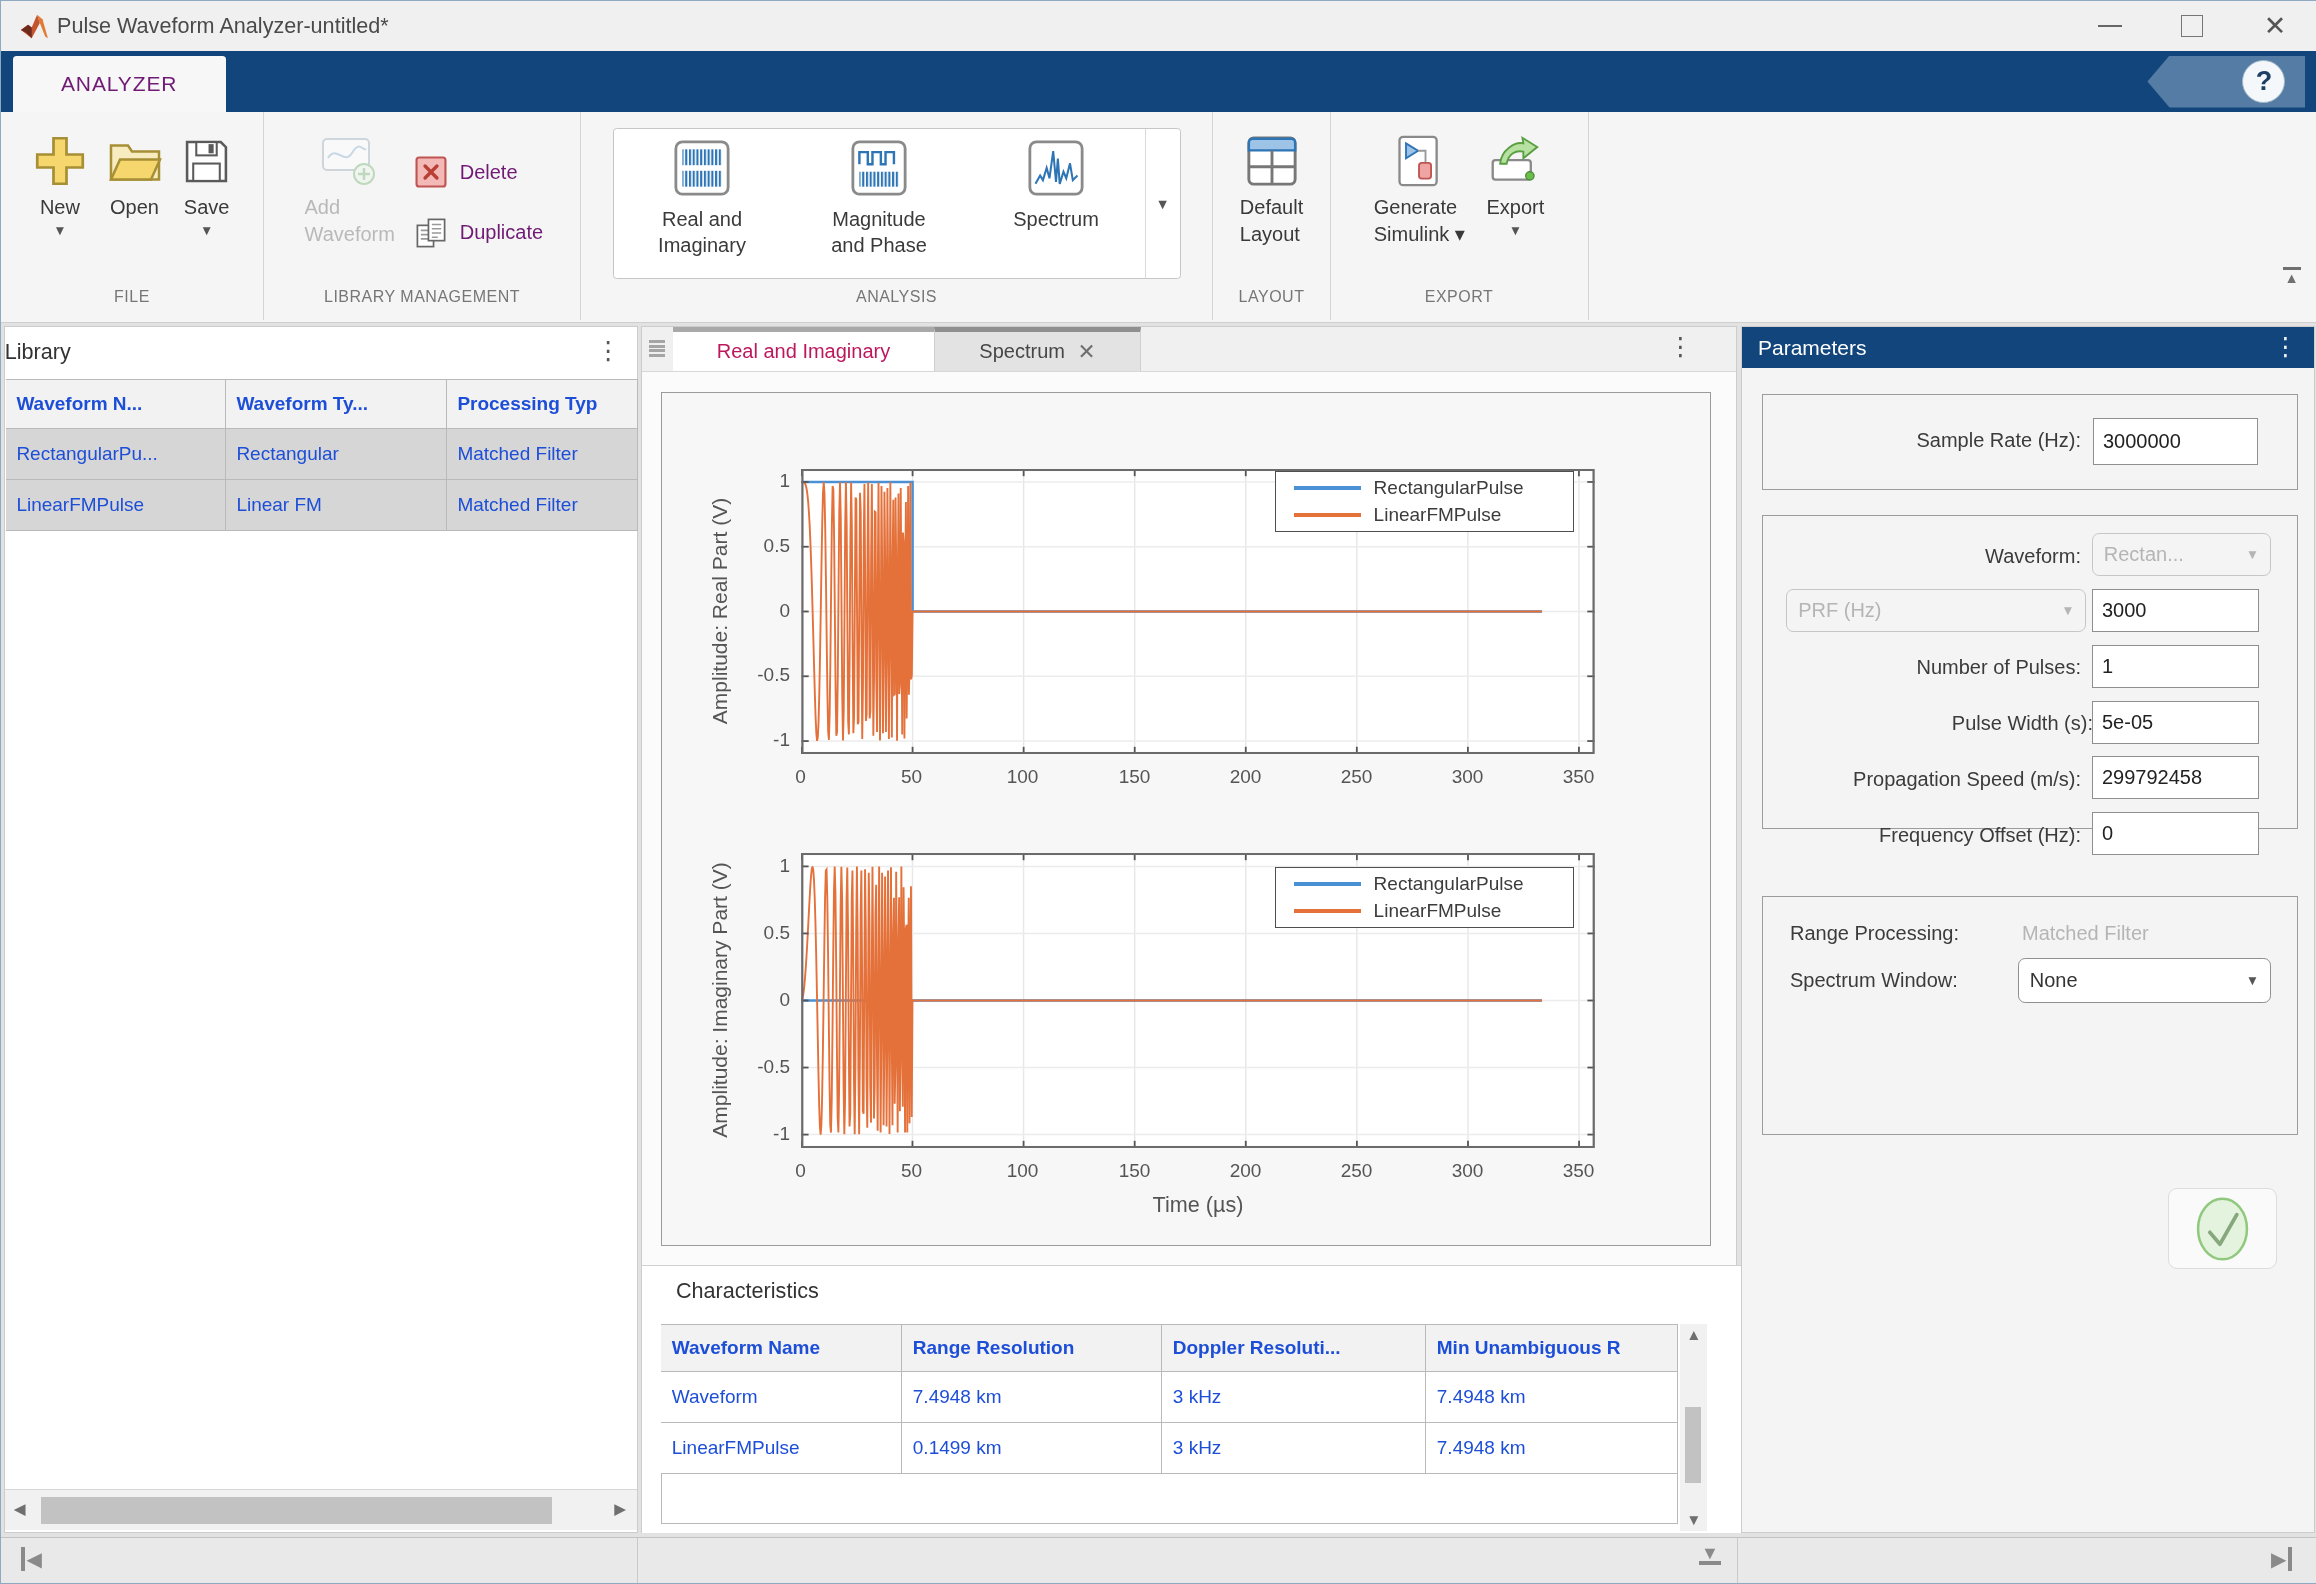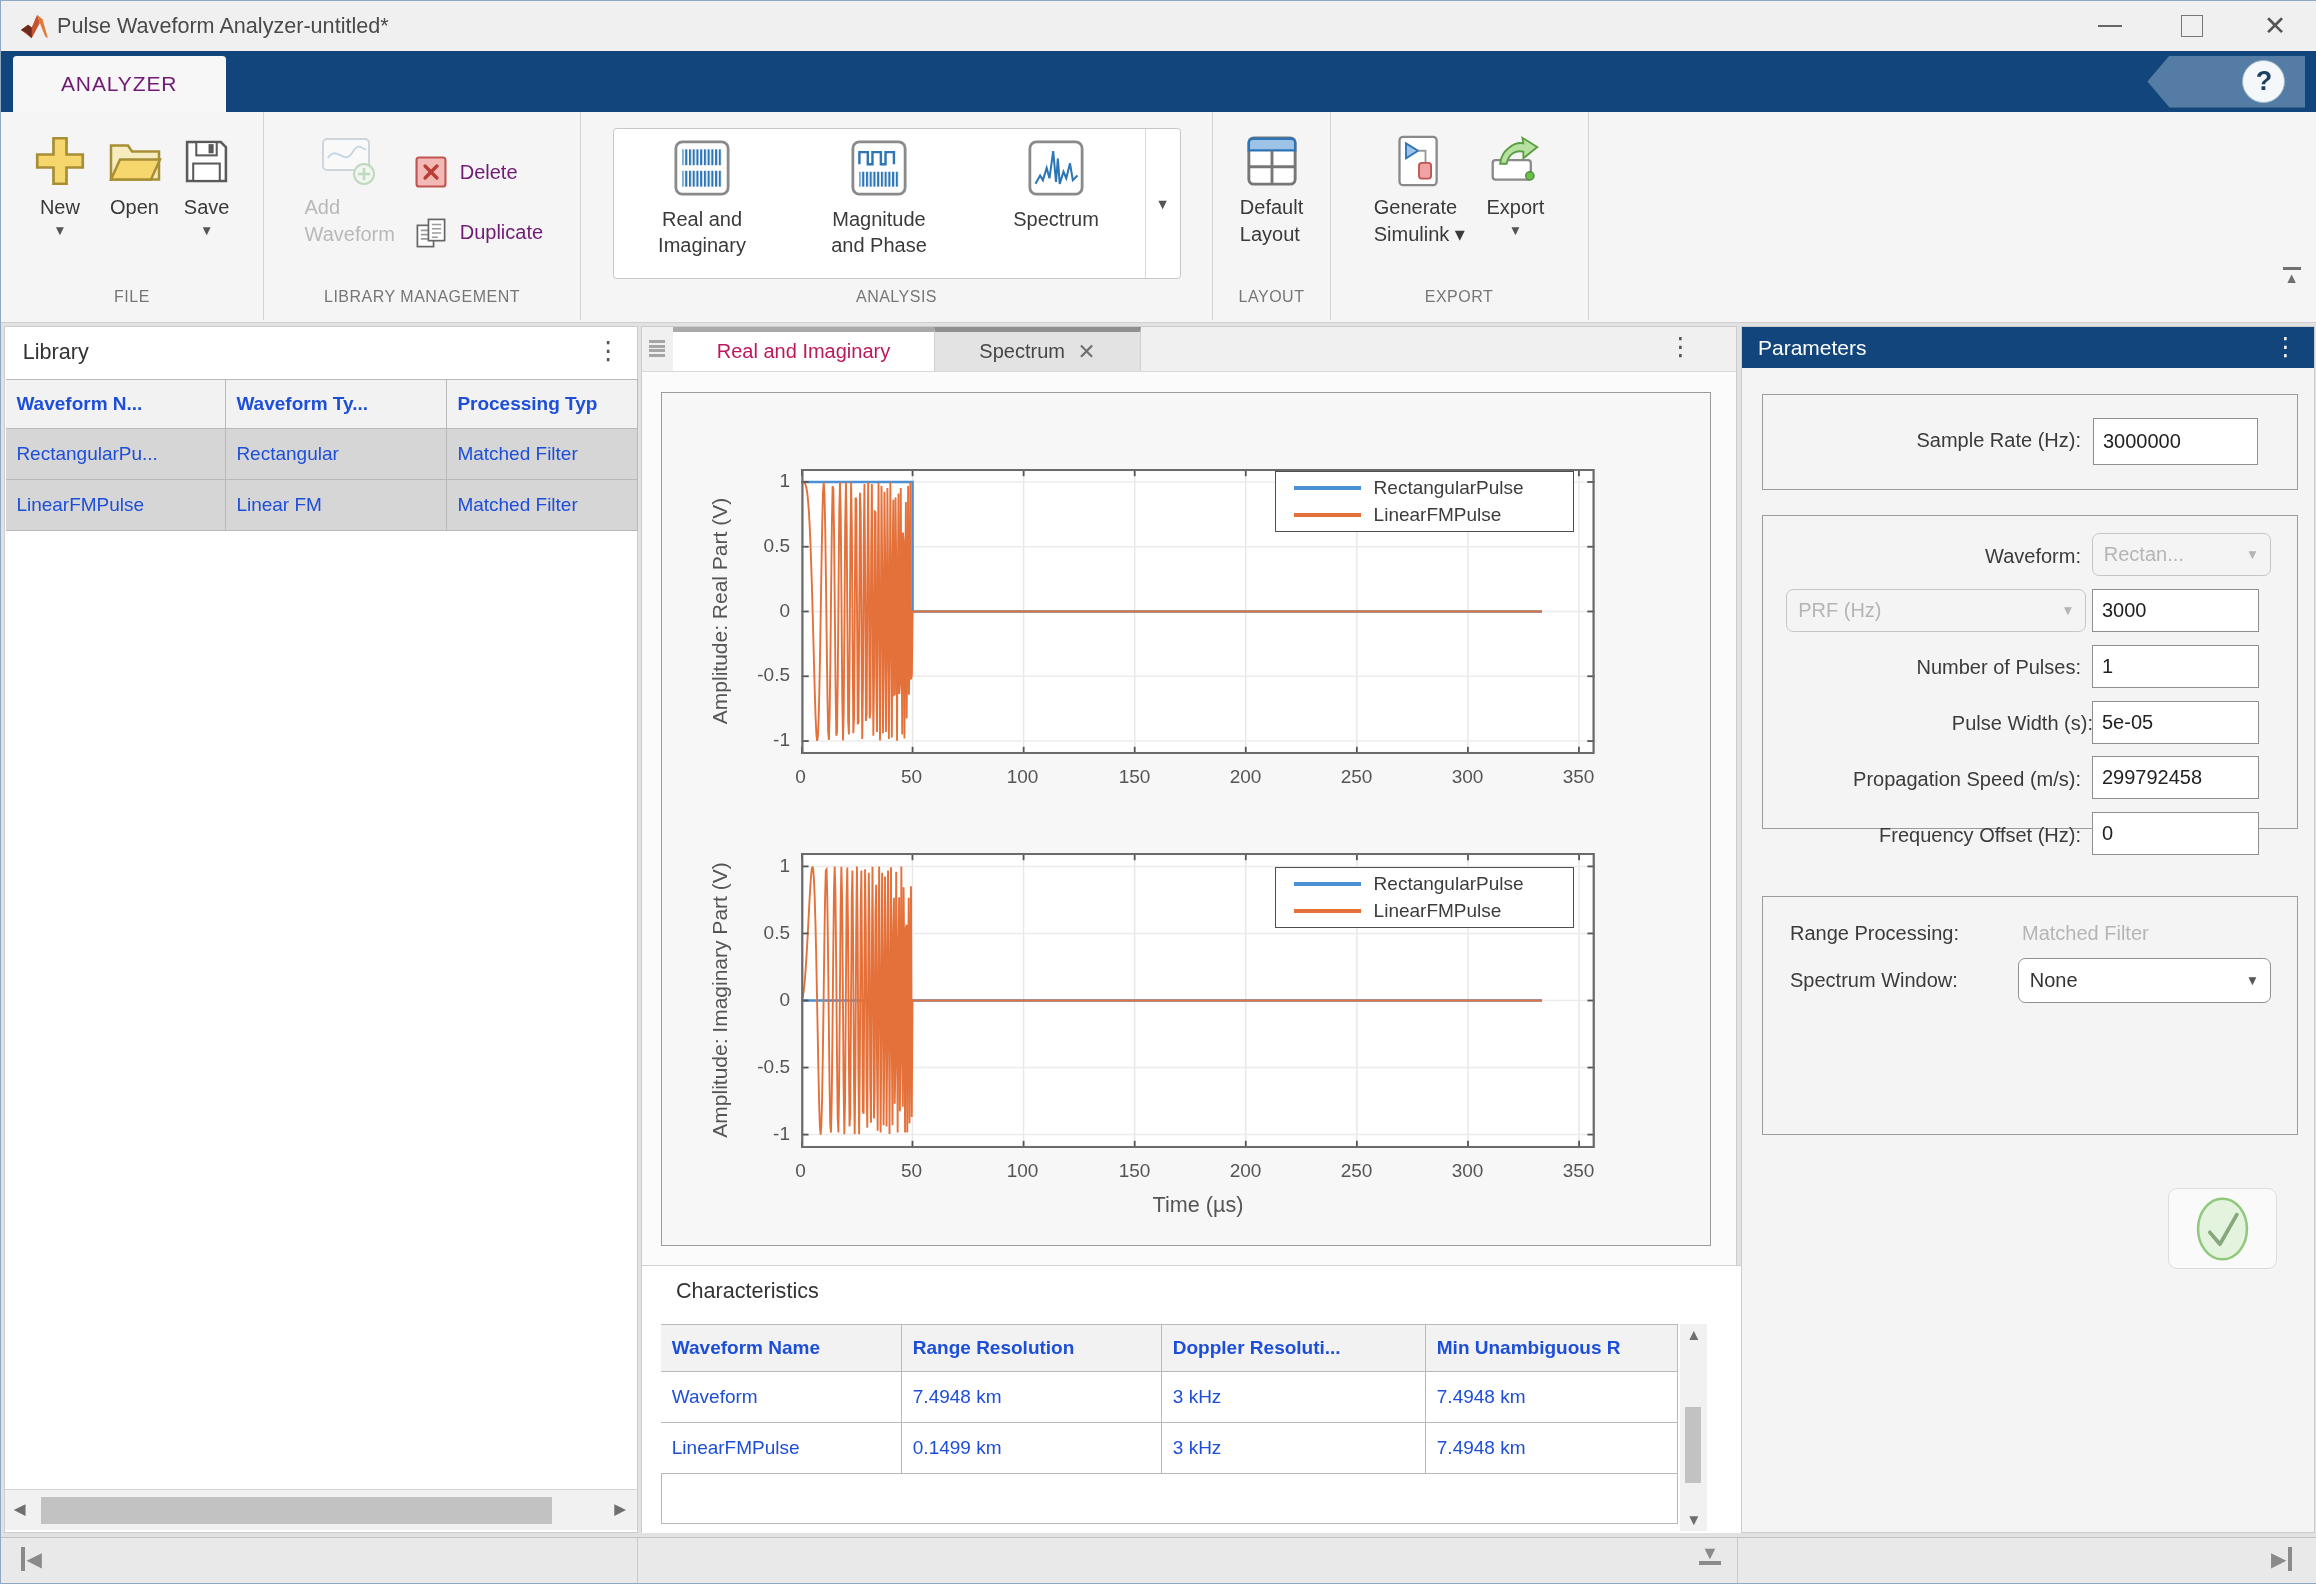--- a/index.html
+++ b/index.html
@@ -44,21 +44,21 @@
   .disabled .ic{opacity:.45;}
   .gallery{display:flex;background:#fff;border:0.9px solid #c6c6c6;border-radius:3.6px;height:149px;margin-top:0px;}
   .gitem{width:177px;display:flex;flex-direction:column;align-items:center;padding-top:10.8px;gap:7.2px;}
   .gitem .ln{font-size:20px;color:#3a3a3a;line-height:26px;text-align:center;}
   .gcaret{width:34px;border-left:0.9px solid #d9d9d9;display:flex;align-items:center;justify-content:center;color:#555;font-size:14.4px;}
   #ribbon-collapse{right:10.8px;top:266px;width:27px;height:31px;color:#707070;display:flex;flex-direction:column;align-items:center;}
   #ribbon-collapse .bar{width:18px;height:2.7px;background:#707070;margin-bottom:2.7px;}
   #ribbon-collapse .tri{font-size:14.4px;line-height:12.6px;}
   
   .panel{background:#fff;border:0.9px solid #ccc;box-sizing:border-box;}
-  .panel-title{height:49px;display:flex;align-items:center;font-size:21.6px;color:#333;padding-left:18px;position:relative;}
+  .panel-title{height:49px;display:flex;align-items:center;font-size:21.6px;color:#333;padding-left:0;position:relative;}
   .kebab{position:absolute;right:16px;top:9px;font-size:25px;color:#555;}
   
   #library{left:2.7px;top:325px;width:634px;height:1207px;}
   .tbl{position:absolute;left:0.9px;}
   .trow{display:flex;}
   .tcell{box-sizing:border-box;border-right:0.9px solid #b9b9b9;border-bottom:0.9px solid #b9b9b9;
     padding:0 10.8px;display:flex;align-items:center;font-size:19px;color:#1d4ed8;overflow:hidden;white-space:nowrap;}
   .thead .tcell{background:#f2f2f2;font-weight:bold;border-top:0.9px solid #b9b9b9;}
   .sel .tcell{background:#d6d6d6;}
   .hscroll{position:absolute;left:0;bottom:1.8px;height:40px;width:632px;background:#f1f1f1;border-top:0.9px solid #d6d6d6;}

